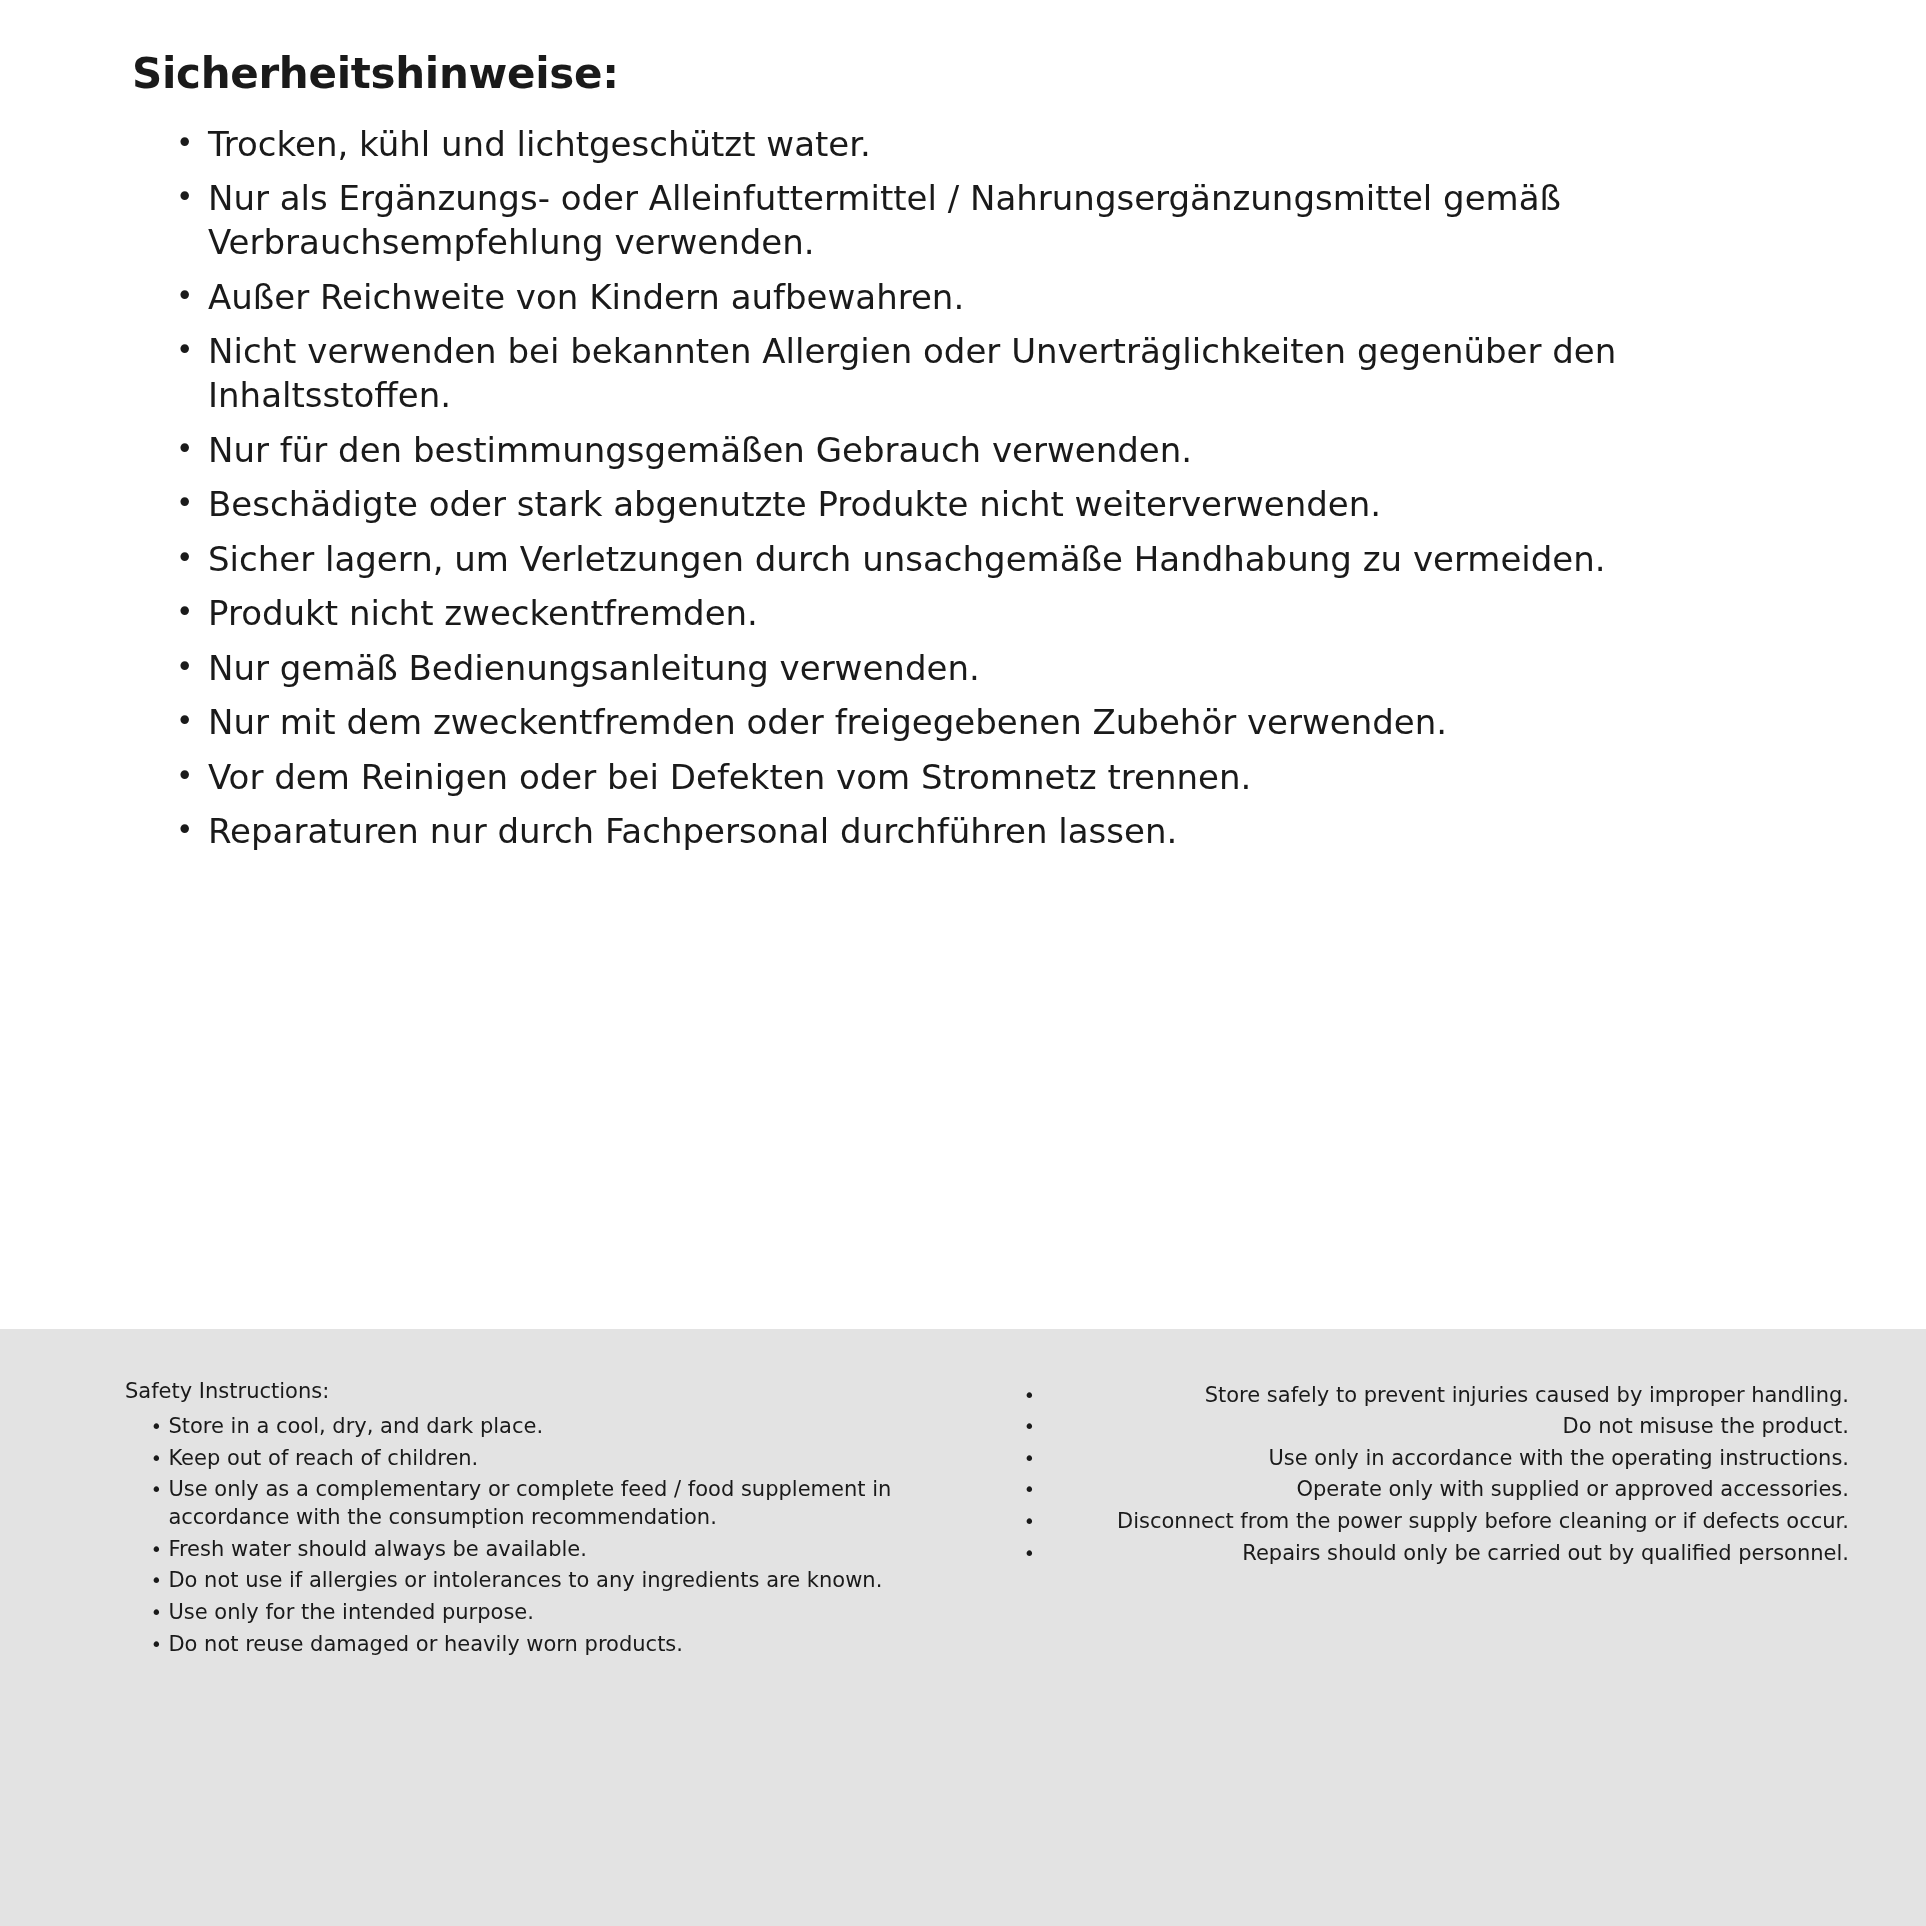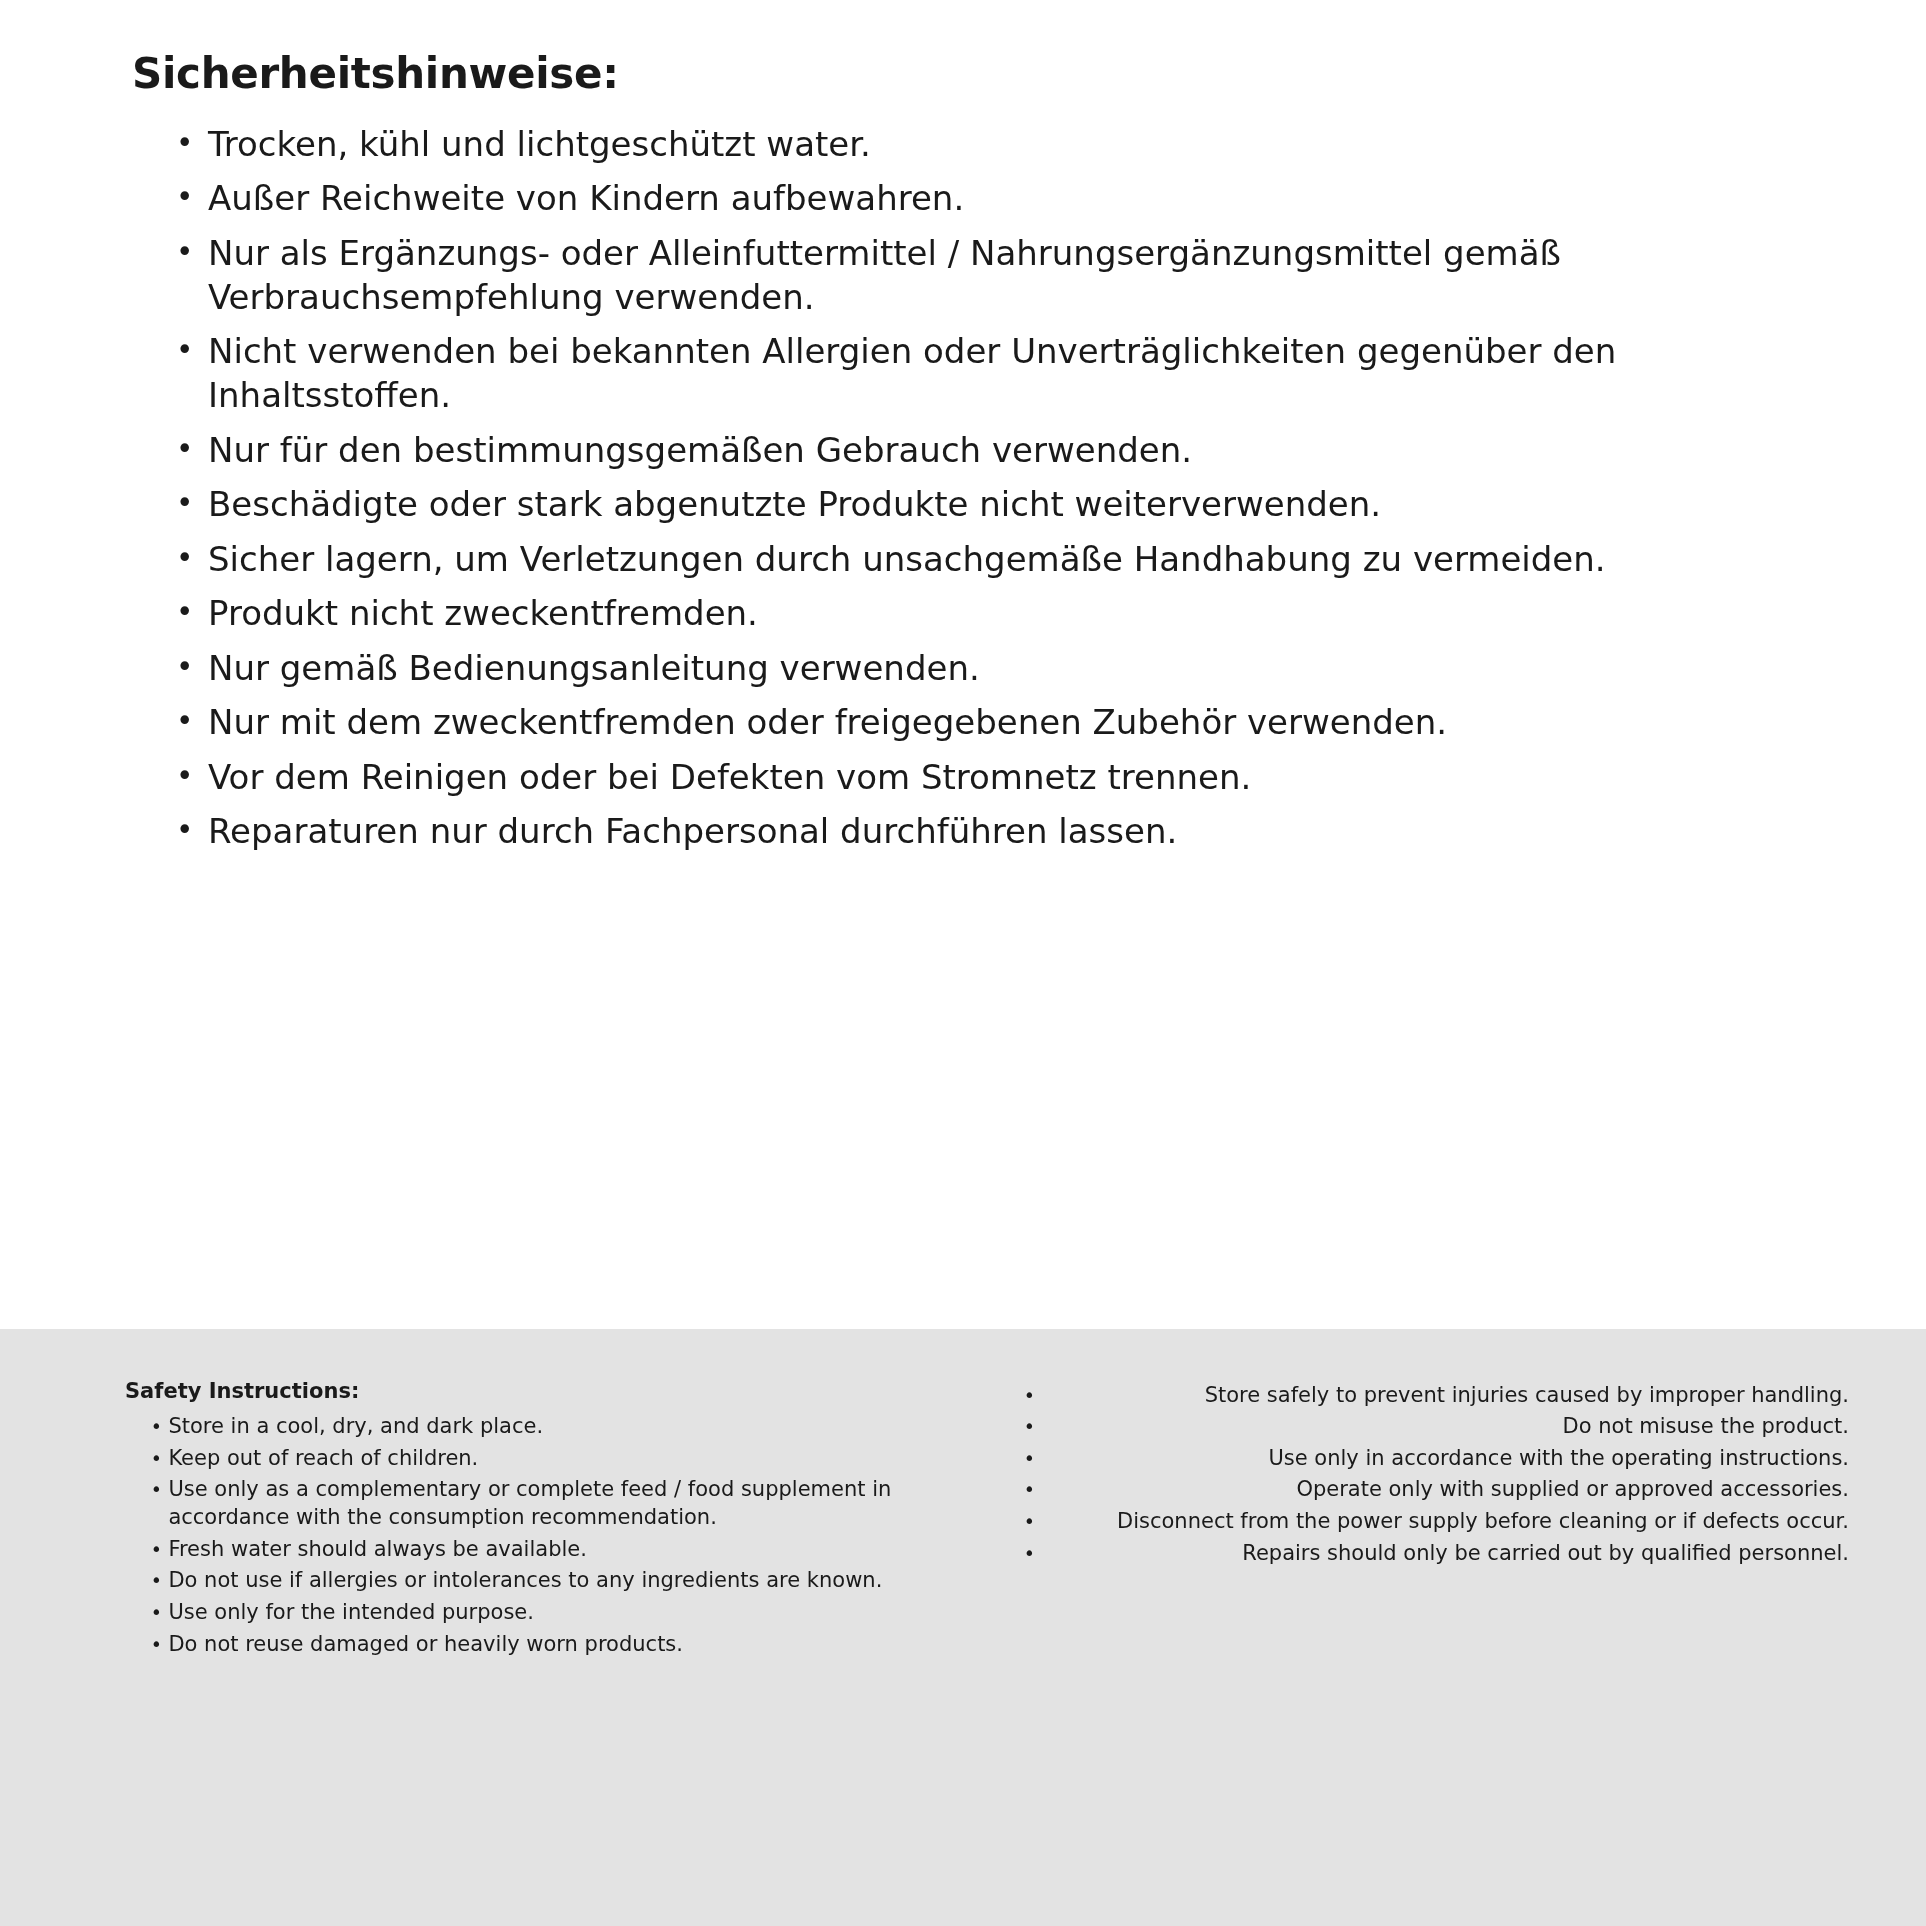--- a/index.html
+++ b/index.html
@@ -68,21 +68,21 @@
   .en-columns {
     display: flex;
     gap: 71px;
     align-items: flex-start;
   }
   .en-col {
     width: 828px;
   }
   .en-heading {
     font-size: 21px;
-    font-weight: bold;
+    font-weight: normal;
     color: #1a1a1a;
     margin: 0 0 9px 0;
     line-height: 1.2;
   }
   ul.en-list {
     list-style: none;
     margin: 0;
     padding: 0 0 0 24.4px;
   }
   ul.en-list > li {
@@ -112,22 +112,22 @@
 </style>
 </head>
 <body>
 
 <div class="page">
 
   <div class="de-section">
     <h1 class="de-heading">Sicherheitshinweise:</h1>
     <ul class="de-list">
       <li>Trocken, kühl und lichtgeschützt water.</li>
+      <li>Nur als Ergänzungs- oder Alleinfuttermittel / Nahrungsergänzungsmittel gemäß Verbrauchsempfehlung verwenden.</li>
       <li>Außer Reichweite von Kindern aufbewahren.</li>
-      <li>Nur als Ergänzungs- oder Alleinfuttermittel / Nahrungsergänzungsmittel gemäß Verbrauchsempfehlung verwenden.</li>
       <li>Nicht verwenden bei bekannten Allergien oder Unverträglichkeiten gegenüber den Inhaltsstoffen.</li>
       <li>Nur für den bestimmungsgemäßen Gebrauch verwenden.</li>
       <li>Beschädigte oder stark abgenutzte Produkte nicht weiterverwenden.</li>
       <li>Sicher lagern, um Verletzungen durch unsachgemäße Handhabung zu vermeiden.</li>
       <li>Produkt nicht zweckentfremden.</li>
       <li>Nur gemäß Bedienungsanleitung verwenden.</li>
       <li>Nur mit dem zweckentfremden oder freigegebenen Zubehör verwenden.</li>
       <li>Vor dem Reinigen oder bei Defekten vom Stromnetz trennen.</li>
       <li>Reparaturen nur durch Fachpersonal durchführen lassen.</li>
     </ul>

